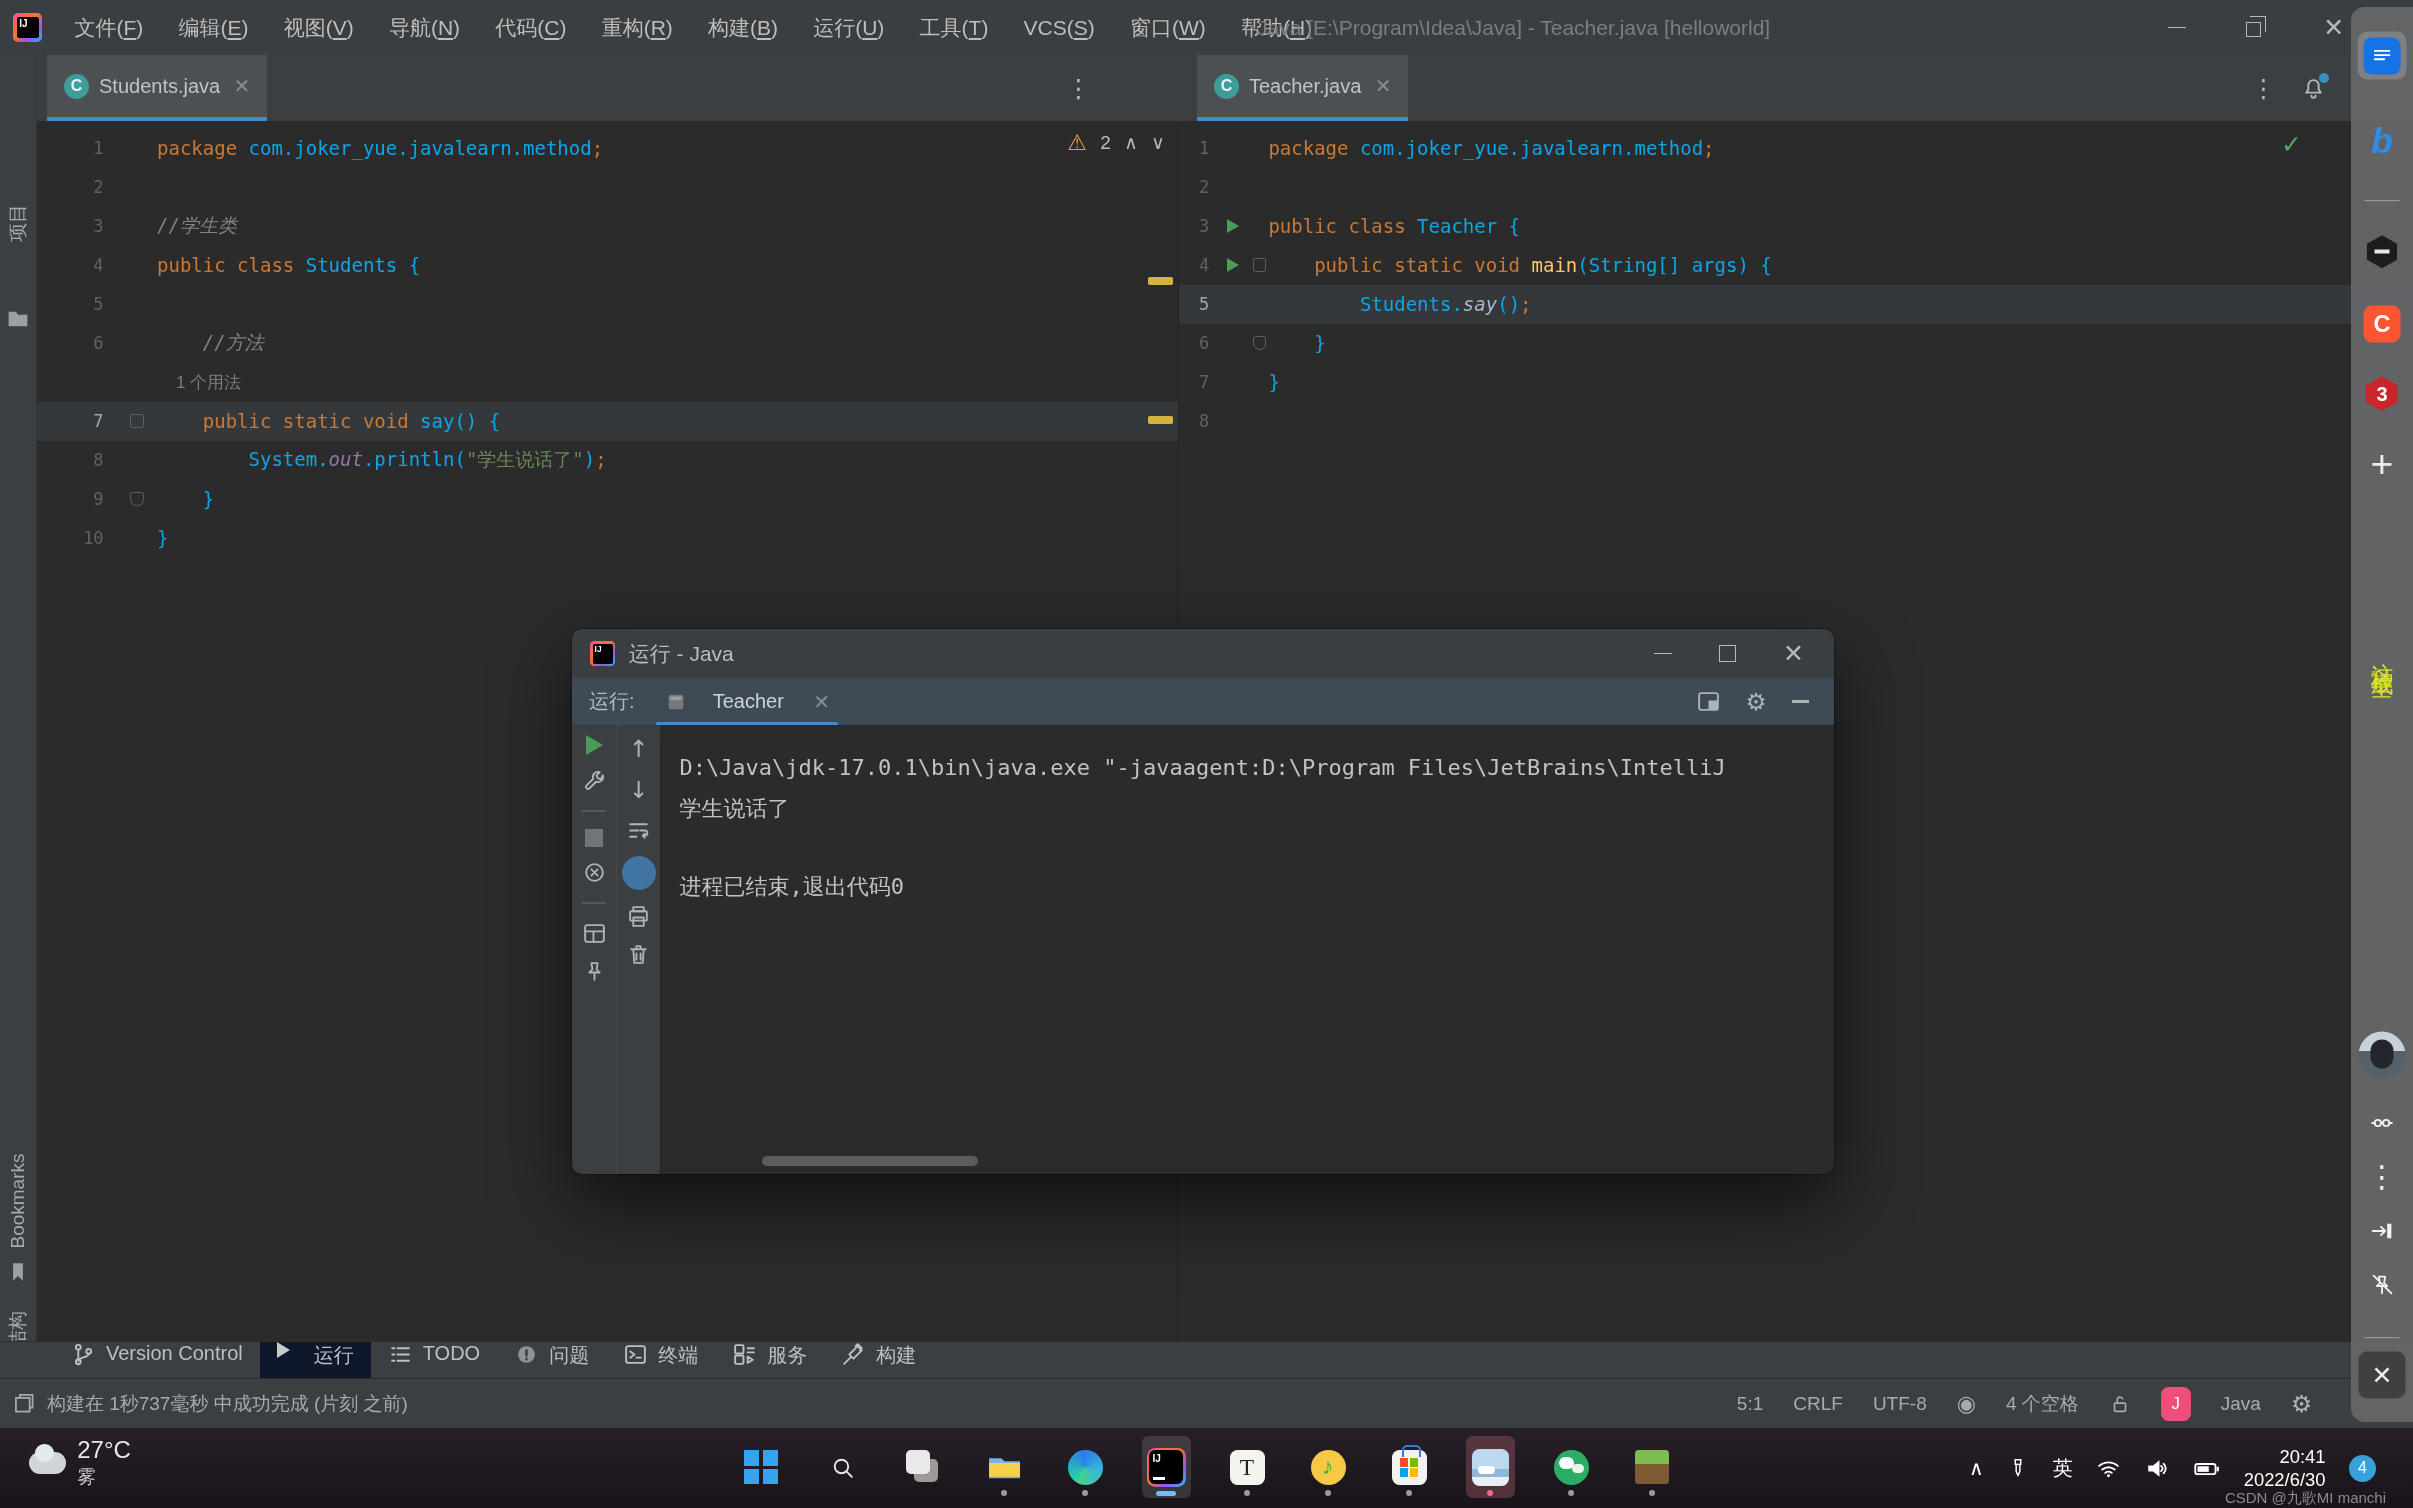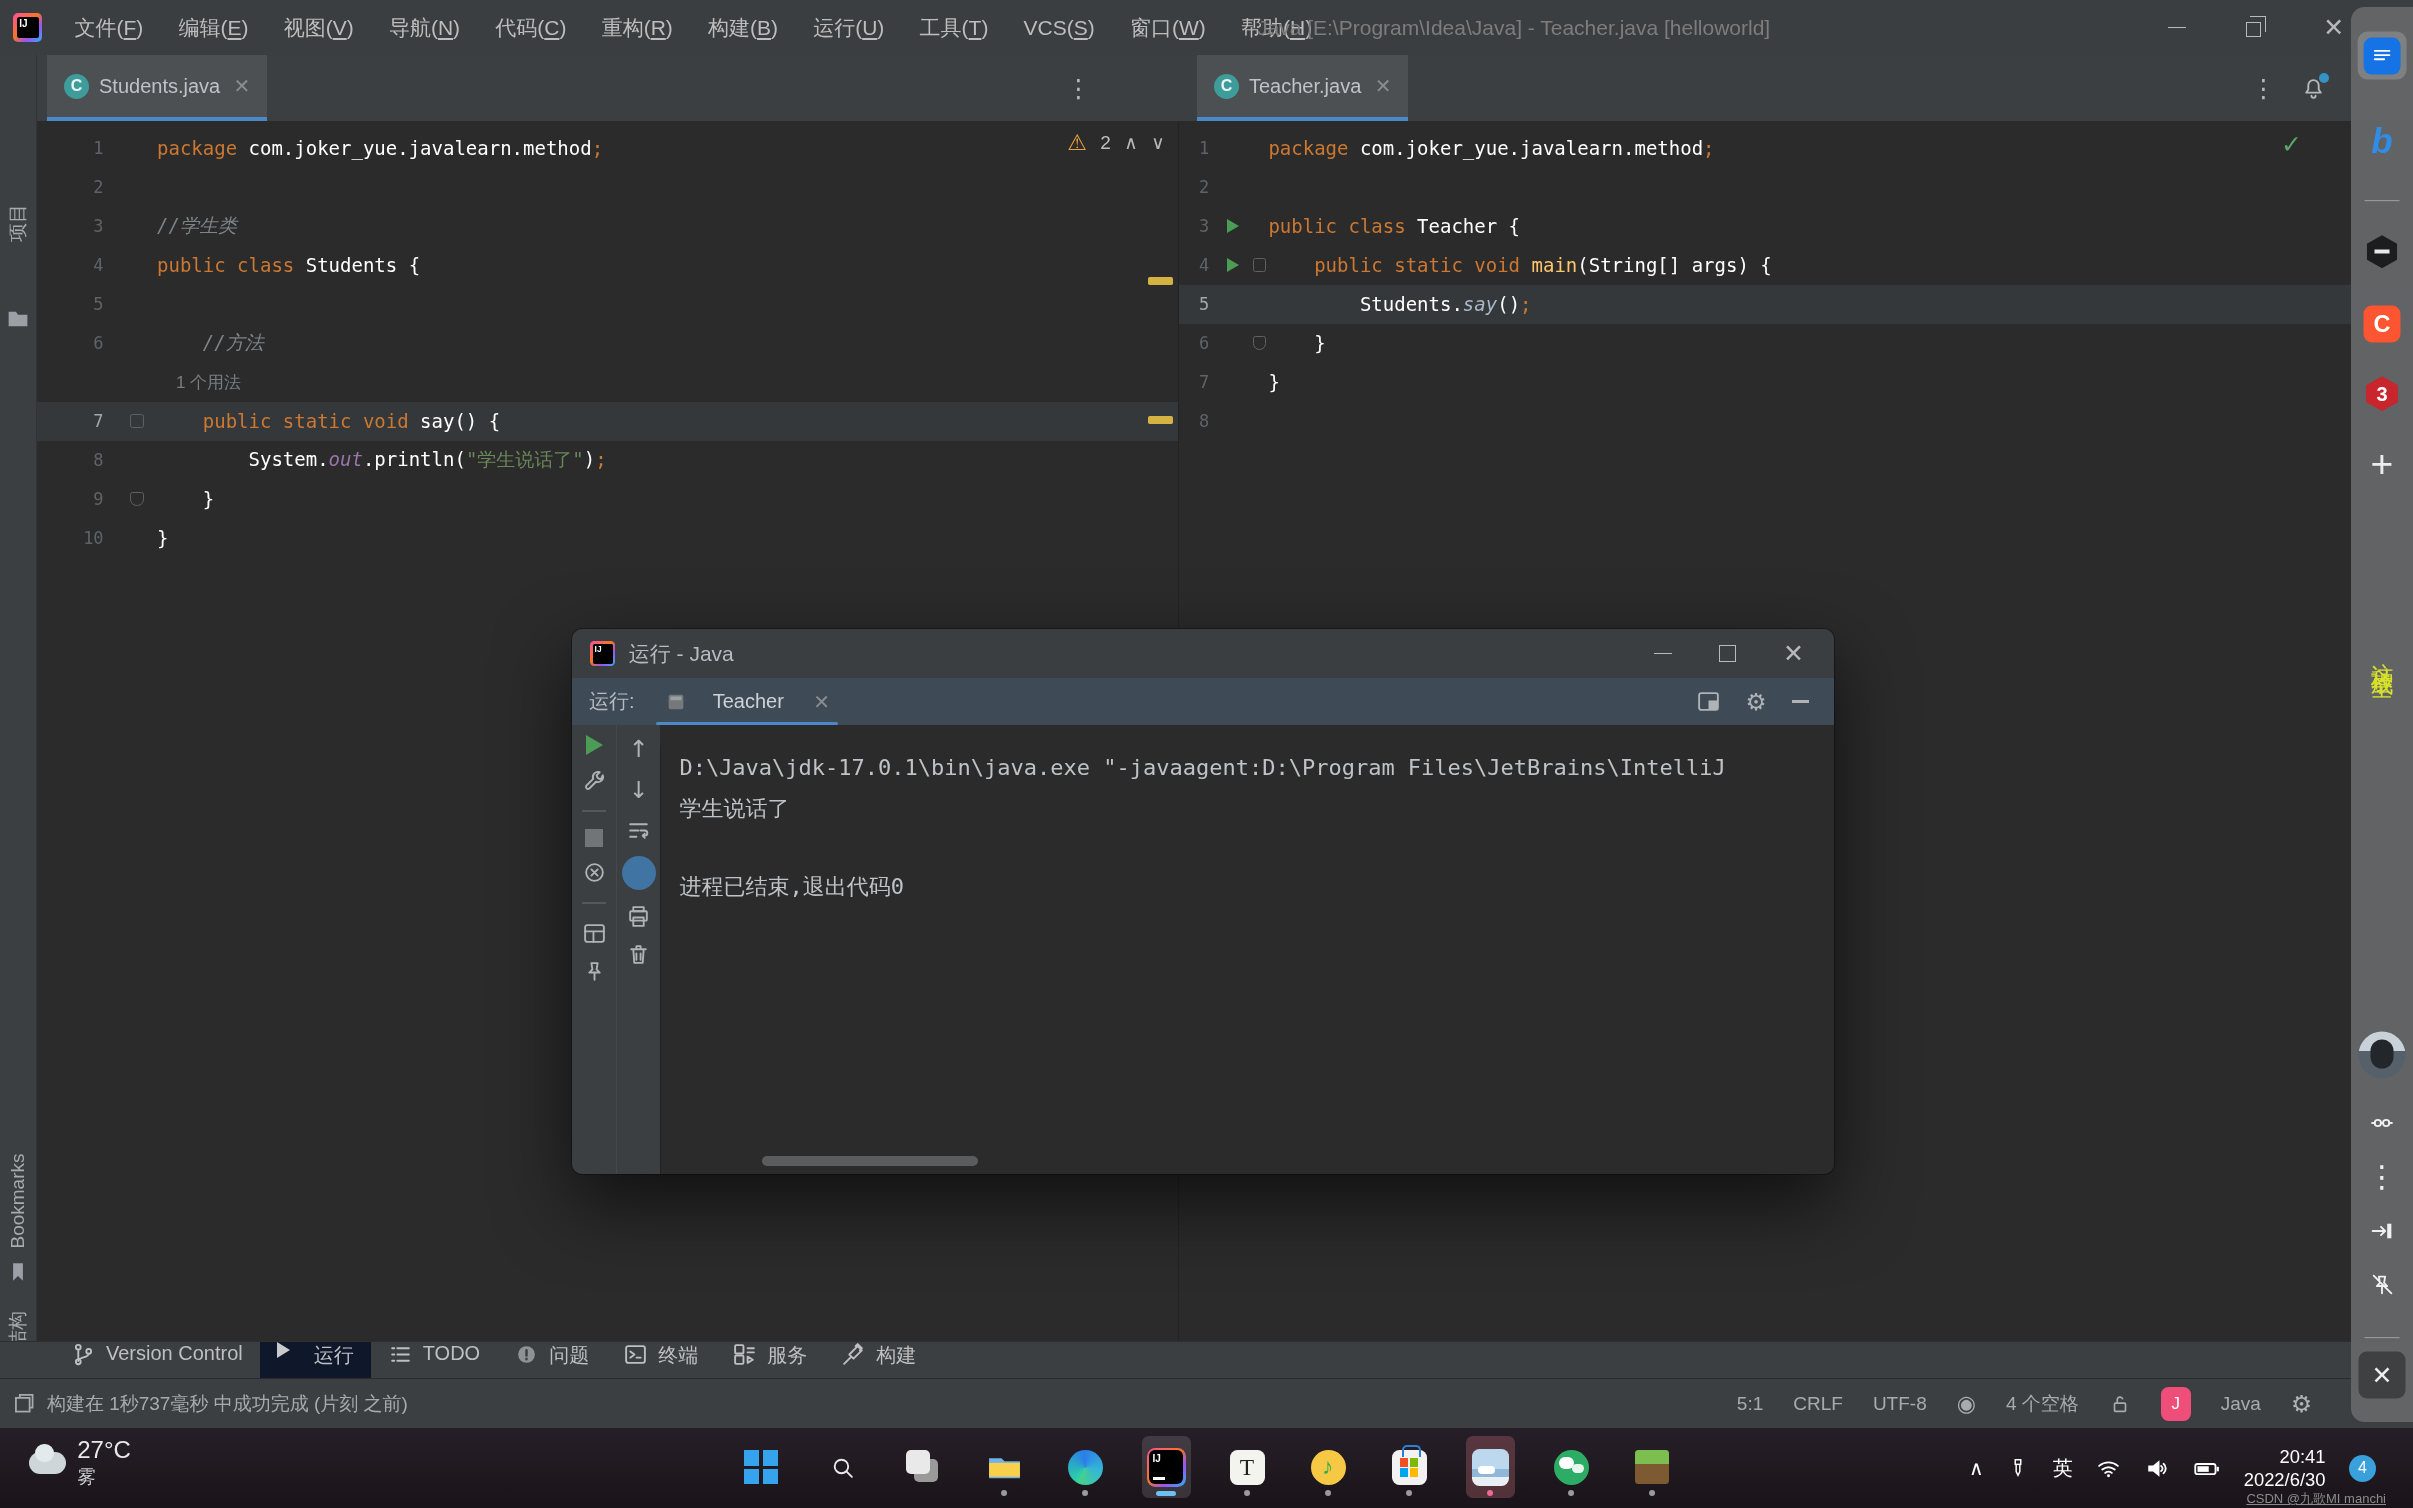--- a/index.html
+++ b/index.html
@@ -53,21 +53,21 @@
   .crow { display:flex; height:39px; align-items:center; white-space:pre; }
   .crow.cur { background:#35383a; }
   .gut { color:#606366; font-family:"DejaVu Sans Mono",monospace; font-size:17px; text-align:right; flex:none; }
   #editor-left  .gut { width:80px; padding-right:13.4px; }
   #editor-right .gut { width:37px; padding-right:6.7px; }
   .crow.cur .gut { color:#a4a6a8; }
   .markcol { flex:none; width:34px; display:flex; align-items:center; justify-content:center; }
   #editor-left .foldcol { flex:none; width:40px; display:flex; align-items:center; justify-content:center; }
   #editor-right .foldcol { flex:none; width:18.4px; display:flex; align-items:center; justify-content:center; }
   .ctext { font-family:"DejaVu Sans Mono",monospace; font-size:19px; }
-  .c-kw{color:#cc7832} .c-pl{color:#ffffff} .c-cm{color:#7f8487;font-style:italic}
+  .c-kw{color:#cc7832} .c-pl{color:#0ea5e9} .c-cm{color:#7f8487;font-style:italic}
   .c-str{color:#6a8759} .c-fld{color:#9876aa;font-style:italic} .c-mth{color:#ffc66d} .c-itc{color:#a9b7c6;font-style:italic}
   .inlay { color:#7a7d80; font-size:17px; font-family:"Liberation Sans",sans-serif; }
   .fm { width:13.4px; height:13.4px; border:1.7px solid #5e6164; border-radius:2.5px; }
   .fm.end { border-radius:2.5px 2.5px 6.7px 6.7px; }
   .runtri { width:0; height:0; border-left:12.6px solid #4b9d55; border-top:7.5px solid transparent; border-bottom:7.5px solid transparent; }
   .inspect-widget { position:absolute; right:13.4px; top:8.4px; display:flex; align-items:center; gap:13.4px; color:#bdbfc1; font-size:19px; }
   .warn-glyph { color:#e8a13c; font-size:22px; }
   .chev { color:#b6b9bb; font-size:18.4px; }
   .ok-check { position:absolute; right:111px; top:8.4px; color:#59a869; font-size:25px; font-weight:bold; }
   .stripe-mark { position:absolute; width:25px; height:7.5px; border-radius:1.7px; background:#d5b343; right:5px; }
@@ -121,21 +121,21 @@
   #apps { position:absolute; left:50%; top:3.4px; transform:translateX(-50%); display:flex; gap:32px; align-items:center; height:72px; }
   .app { position:relative; width:49px; height:62px; display:flex; align-items:center; justify-content:center; border-radius:6.7px; }
   .app.active { background:rgba(255,255,255,.13); }
   .app.active.photos { background:rgba(150,85,95,.45); }
   .app .dot { position:absolute; bottom:2.5px; left:50%; transform:translateX(-50%); width:5.9px; height:5.9px; border-radius:50%; background:#9b9b9b; }
   .app .dot.pink { background:#ee6a96; }
   .app .pill { position:absolute; bottom:2.5px; left:50%; transform:translateX(-50%); width:20px; height:5px; border-radius:2.5px; background:#6cc1f0; }
   #tray { position:absolute; right:37px; top:0; height:100%; display:flex; align-items:center; gap:23.5px; color:#fff; }
   #clockblock { text-align:right; font-size:18.4px; line-height:1.25; color:#fff; }
   #tray-badge { width:27px; height:27px; border-radius:50%; background:#3aa0dc; color:#fff; font-size:16px; display:flex; align-items:center; justify-content:center; }
-  #watermark { position:absolute; right:27px; bottom:0px; color:#8b8b8b; font-size:13px; z-index:7;text-decoration:underline; }
+  #watermark { position:absolute; right:27px; bottom:0px; color:#8b8b8b; font-size:15px; z-index:7; }
   .ime { font-size:20px; color:#fff; }
 
   
   .tb-start { width:34px; height:34px; display:grid; grid-template:1fr 1fr / 1fr 1fr; gap:3.4px; }
   .tb-start i { background:#35a3ee; }
   .tb-taskview { position:relative; width:34px; height:34px; }
   .tb-taskview i { position:absolute; width:23.5px; height:23.5px; border-radius:5px; background:#e9e9e9; }
   .tb-taskview i.b { left:8.4px; top:8.4px; background:#9a9a9a; }
   .tb-taskview i.a { left:0; top:0; }
   .tb-edge { width:35px; height:35px; border-radius:50%; background:conic-gradient(from 210deg,#2bd4a4,#2b7de9 40%,#35b7d6 70%,#47d18a); }

